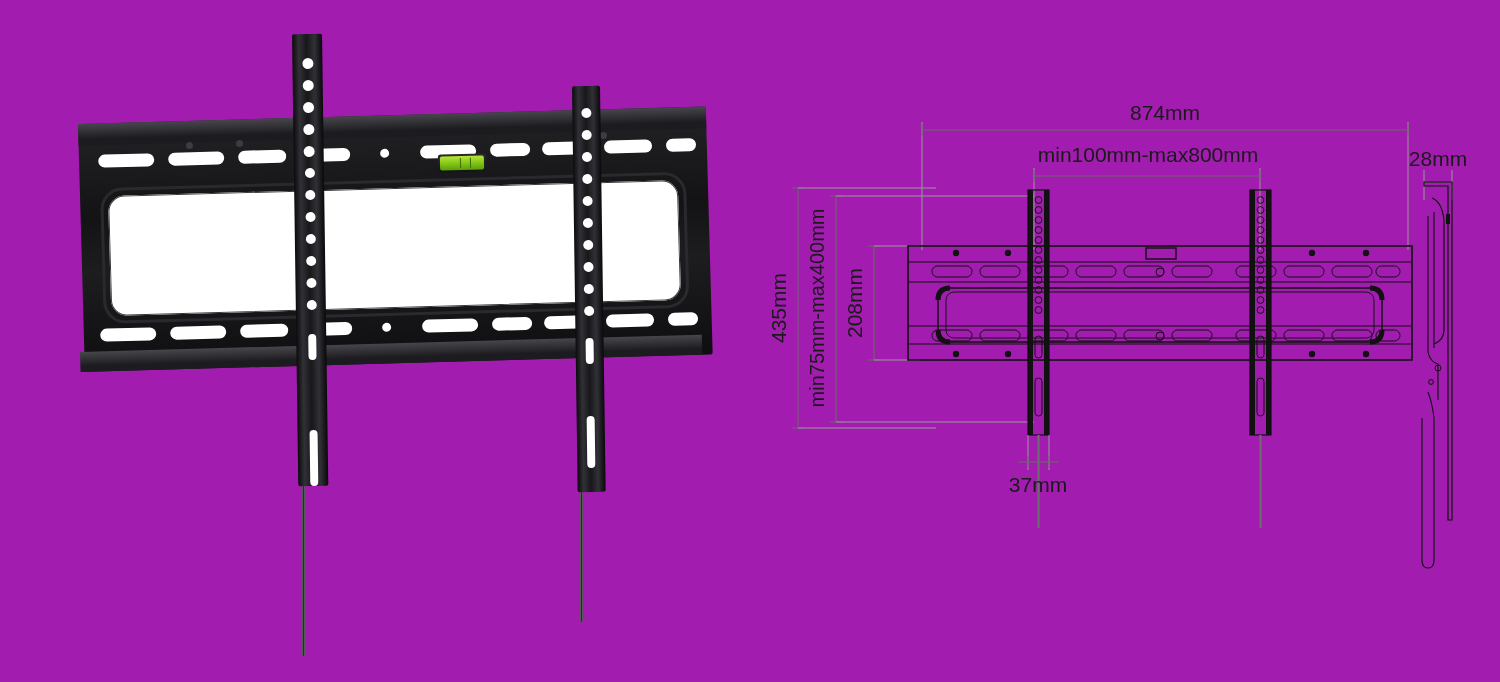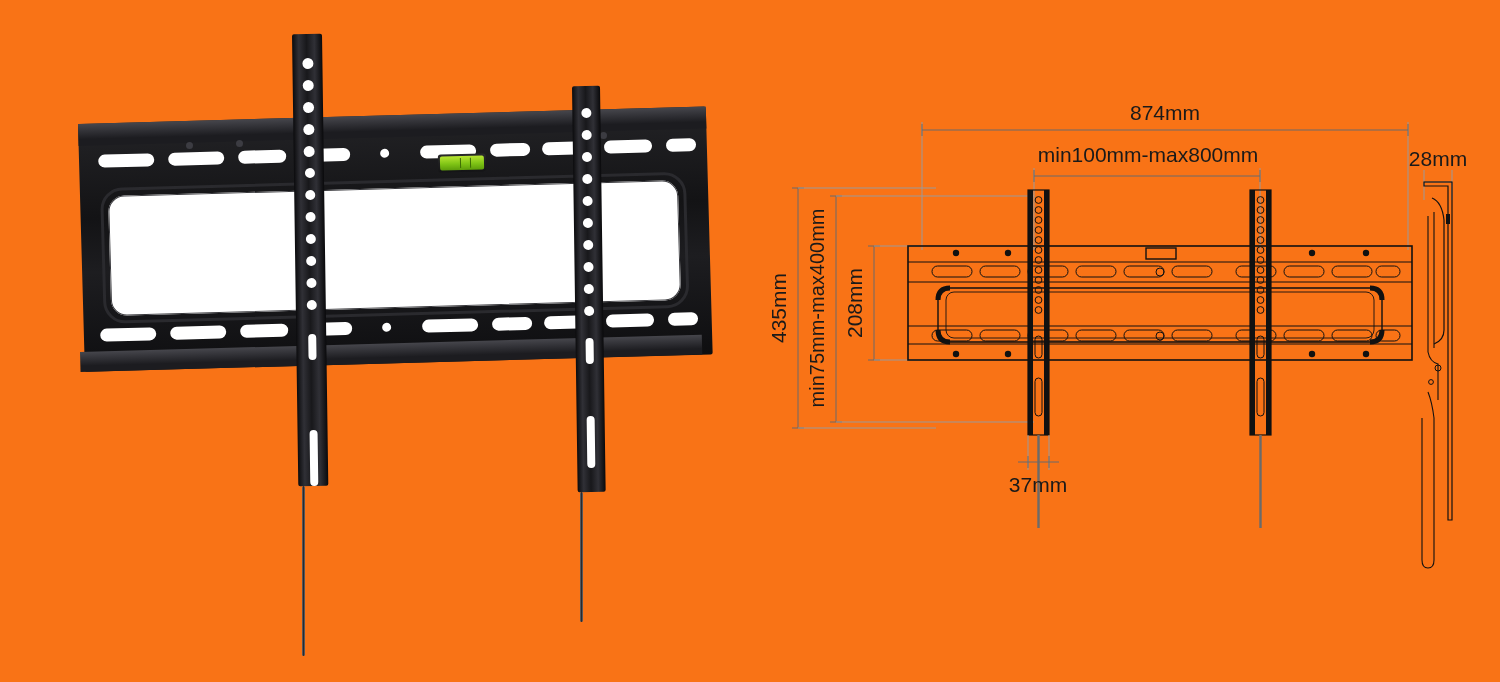--- a/index.html
+++ b/index.html
@@ -5,21 +5,21 @@
   * { box-sizing: border-box; }
   html, body {
     margin: 0; padding: 0;
     background: #ffffff;
     font-family: "Liberation Sans", sans-serif;
   }
   #page {
     position: relative;
     width: 1500px;
     height: 682px;
-    background: #f97316;
+    background: #a21caf;
     overflow: hidden;
     text-align: center;
   }
   .panel { position: absolute; }
 
   
   #photo-panel { left: 0; top: 0; width: 760px; height: 682px; }
 
   .wp-plate {
     position: absolute;

